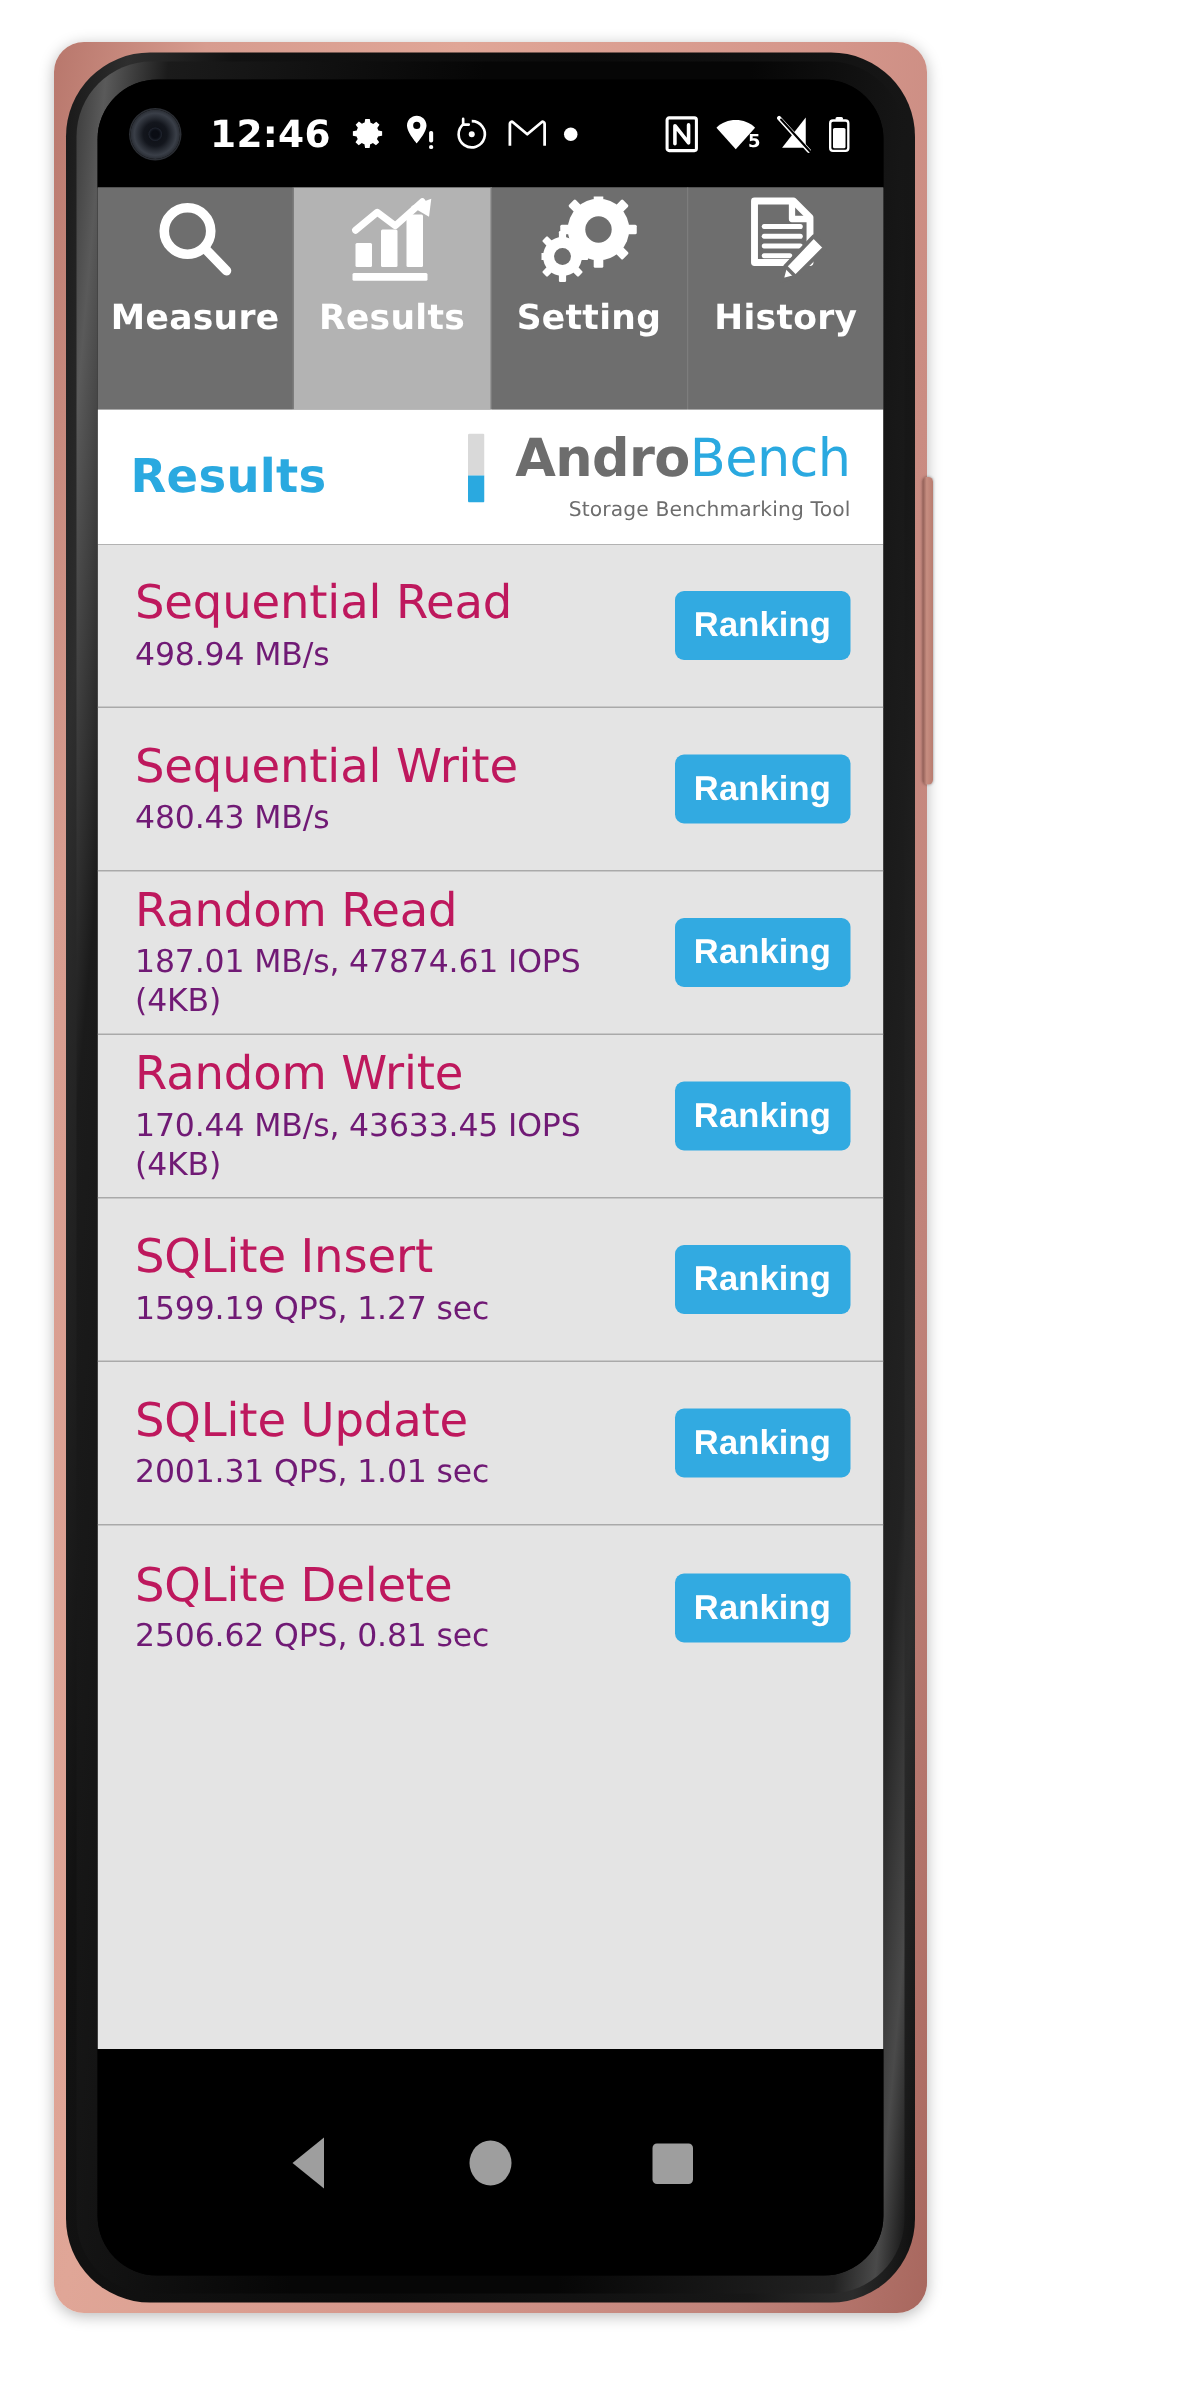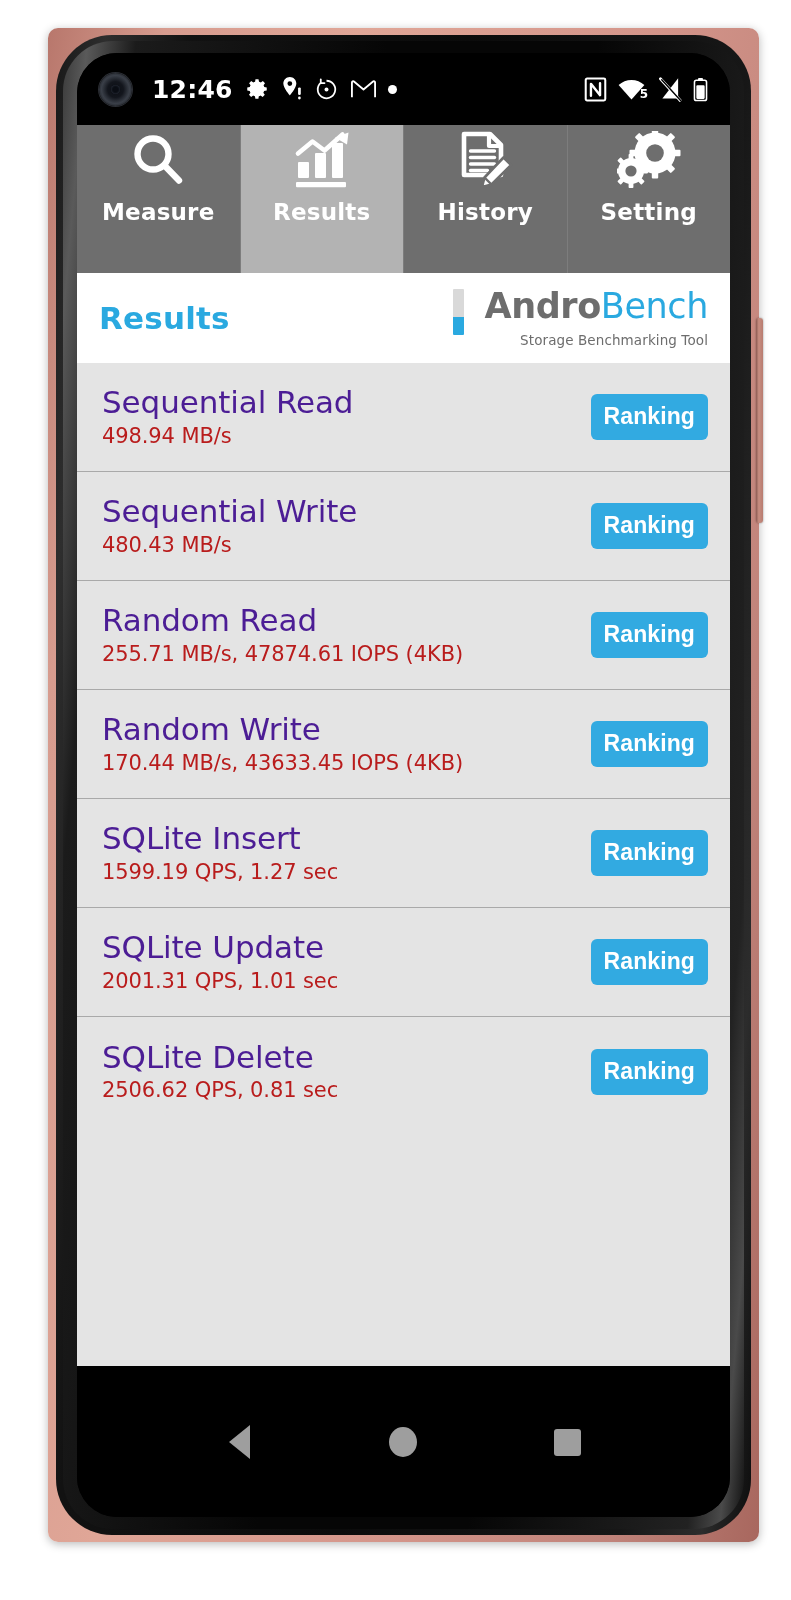--- a/index.html
+++ b/index.html
@@ -2,22 +2,22 @@
 <html><head>
 <meta charset="utf-8">
 <title>AndroBench Results</title>
 <style>
   html,body{margin:0;padding:0;background:#ffffff;}
   body{width:791px;height:1600px;position:relative;overflow:hidden;
        font-family:"DejaVu Sans","Liberation Sans",sans-serif;}
 
   
   #phone-frame{
-    position:absolute;left:48px;top:28px;width:711px;height:1514px;
-    border-radius:10px;
+    position:absolute;left:36px;top:28px;width:582px;height:1514px;
+    border-radius:20px;
     background:linear-gradient(100deg,#b8776c 0%,#d79c8f 12%,#e0a697 32%,#d4958a 62%,#c0837a 85%,#a8675e 100%);
     box-shadow:0 2px 10px rgba(0,0,0,.28);
   }
   #frame-inner-black{
     position:absolute;left:8px;top:7px;right:8px;bottom:7px;
     border-radius:56px;
     background:linear-gradient(95deg,#181818 0%,#2e2e2e 6%,#121212 16%,#0b0b0b 50%,#171717 84%,#2c2c2c 94%,#0d0d0d 100%);
   }
   #frame-inner-black2{
     position:absolute;left:7px;top:6px;right:7px;bottom:6px;
@@ -77,22 +77,22 @@
   #logo-word{font-size:35px;line-height:1;letter-spacing:-.4px;white-space:nowrap;}
   #logo-word .andro{color:#6d6d6d;font-weight:700;}
   #logo-word .bench{color:#2aa9e0;font-weight:400;}
   #logo-tag{font-size:13.5px;color:#6d6d6d;text-align:right;margin-top:8px;letter-spacing:.1px;}
 
   
   #results-panel{position:absolute;left:0;top:310px;width:100%;height:1003px;background:#e4e4e4;overflow:hidden;}
   .result-row{position:relative;height:109px;box-sizing:border-box;border-bottom:1px solid #a9a9a9;
               display:flex;align-items:center;padding:0 22px 0 25px;}
   .row-texts{display:flex;flex-direction:column;justify-content:center;}
-  .row-title{font-size:31px;color:#4c1d95;line-height:1.12;letter-spacing:-.1px;}
-  .row-value{font-size:21px;color:#b91c1c;line-height:1.25;margin-top:3px;letter-spacing:-.1px;}
+  .row-title{font-size:31px;color:#be185d;line-height:1.12;letter-spacing:-.1px;}
+  .row-value{font-size:21px;color:#701a75;line-height:1.25;margin-top:3px;letter-spacing:-.1px;}
   .rank-btn{margin-left:auto;background:#32aae1;color:#fff;font-size:23px;font-weight:700;
             border:none;border-radius:6px;padding:11px 13px 12px;cursor:pointer;line-height:1;letter-spacing:.1px;}
 
   
   #nav-bar{position:absolute;left:0;top:1313px;width:100%;bottom:0;background:#000;}
   #nav-row{position:absolute;left:0;top:52px;width:100%;display:flex;align-items:center;justify-content:space-around;padding:0 80px;box-sizing:border-box;}
   .nav-btn{cursor:pointer;display:flex;align-items:center;justify-content:center;width:72px;height:48px;}
   #nav-back{width:0;height:0;border-top:17px solid transparent;border-bottom:17px solid transparent;border-right:21px solid #9e9e9e;}
   #nav-home{width:28px;height:30px;border-radius:50%;background:#9e9e9e;}
   #nav-recents{width:27px;height:27px;border-radius:3px;background:#9e9e9e;}
@@ -181,38 +181,20 @@
             <svg width="64" height="60" viewBox="0 0 64 60" fill="#fff">
               <rect x="6" y="51" width="50" height="5.2" rx="1"></rect>
               <rect x="8" y="31" width="11" height="16" rx="1"></rect>
               <rect x="25" y="22" width="11" height="25" rx="1"></rect>
               <rect x="42" y="12" width="11" height="35" rx="1"></rect>
               <path d="M8 22.5 22.5 10.5 34.5 19.5 52.5 3.5" stroke="#fff" stroke-width="4.6" fill="none" stroke-linejoin="round" stroke-linecap="round"></path>
               <path d="M58.5 1.5 57 13.5 45 6.5z"></path>
             </svg>
           </span>
           <span class="tab-label">Results</span>
-        </div>
-
-        <div class="tab">
-          <span class="tab-icon">
-            <svg width="60" height="62" viewBox="0 0 60 62" fill="none">
-              <path d="M9 4h26l11 11v30H9z" stroke="#fff" stroke-width="4.6" stroke-linejoin="round"></path>
-              <path d="M34 4v12h12" stroke="#fff" stroke-width="4.2" stroke-linejoin="round"></path>
-              <g stroke="#fff" stroke-width="3.4" stroke-linecap="round">
-                <path d="M15.5 21h24"></path>
-                    <path d="M15.5 27.5h24"></path>
-                    <path d="M15.5 34h24"></path>
-                    <path d="M15.5 40.5h17"></path>
-              </g>
-              <path d="M48.5 27.5 56 35 36.5 54.5l-9.5 2.5 2.5-9.5z" fill="#fff" stroke="#6e6e6e" stroke-width="2.6" stroke-linejoin="round"></path>
-              <path d="M29.5 47.5 36.5 54.5" stroke="#6e6e6e" stroke-width="2.4"></path>
-            </svg>
-          </span>
-          <span class="tab-label">History</span>
         </div>
 
         <div class="tab">
           <span class="tab-icon">
             <svg width="64" height="60" viewBox="0 0 64 60" fill="#fff">
               <g transform="translate(38,22)">
                 <circle r="20.5"></circle>
                 <g>
                   <rect x="-3.2" y="-25.5" width="6.4" height="7" rx="1"></rect>
                   <rect x="-3.2" y="18.5" width="6.4" height="7" rx="1"></rect>
@@ -236,20 +218,38 @@
                   <rect x="-2.4" y="11.8" width="4.8" height="5.2" rx=".8" transform="rotate(45)"></rect>
                   <rect x="-17" y="-2.4" width="5.2" height="4.8" rx=".8" transform="rotate(45)"></rect>
                   <rect x="11.8" y="-2.4" width="5.2" height="4.8" rx=".8" transform="rotate(45)"></rect>
                 </g>
                 <circle r="5.6" fill="#6e6e6e"></circle>
               </g>
             </svg>
           </span>
           <span class="tab-label">Setting</span>
         </div>
+
+        <div class="tab">
+          <span class="tab-icon">
+            <svg width="60" height="62" viewBox="0 0 60 62" fill="none">
+              <path d="M9 4h26l11 11v30H9z" stroke="#fff" stroke-width="4.6" stroke-linejoin="round"></path>
+              <path d="M34 4v12h12" stroke="#fff" stroke-width="4.2" stroke-linejoin="round"></path>
+              <g stroke="#fff" stroke-width="3.4" stroke-linecap="round">
+                <path d="M15.5 21h24"></path>
+                    <path d="M15.5 27.5h24"></path>
+                    <path d="M15.5 34h24"></path>
+                    <path d="M15.5 40.5h17"></path>
+              </g>
+              <path d="M48.5 27.5 56 35 36.5 54.5l-9.5 2.5 2.5-9.5z" fill="#fff" stroke="#6e6e6e" stroke-width="2.6" stroke-linejoin="round"></path>
+              <path d="M29.5 47.5 36.5 54.5" stroke="#6e6e6e" stroke-width="2.4"></path>
+            </svg>
+          </span>
+          <span class="tab-label">History</span>
+        </div>
       </div>
 
       <div id="title-bar">
         <span id="page-title">Results</span>
         <div id="logo">
           <div id="logo-bar">
             <div class="lb-top"></div>
                 <div class="lb-bot"></div>
           </div>
           <div id="logo-text">
@@ -275,21 +275,21 @@
           <div class="row-texts">
             <span class="row-title">Sequential Write</span>
             <span class="row-value">480.43 MB/s</span>
           </div>
           <button class="rank-btn">Ranking</button>
         </div>
 
         <div class="result-row">
           <div class="row-texts">
             <span class="row-title">Random Read</span>
-            <span class="row-value">255.71 MB/s, 47874.61 IOPS (4KB)</span>
+            <span class="row-value">187.01 MB/s, 47874.61 IOPS (4KB)</span>
           </div>
           <button class="rank-btn">Ranking</button>
         </div>
 
         <div class="result-row">
           <div class="row-texts">
             <span class="row-title">Random Write</span>
             <span class="row-value">170.44 MB/s, 43633.45 IOPS (4KB)</span>
           </div>
           <button class="rank-btn">Ranking</button>

